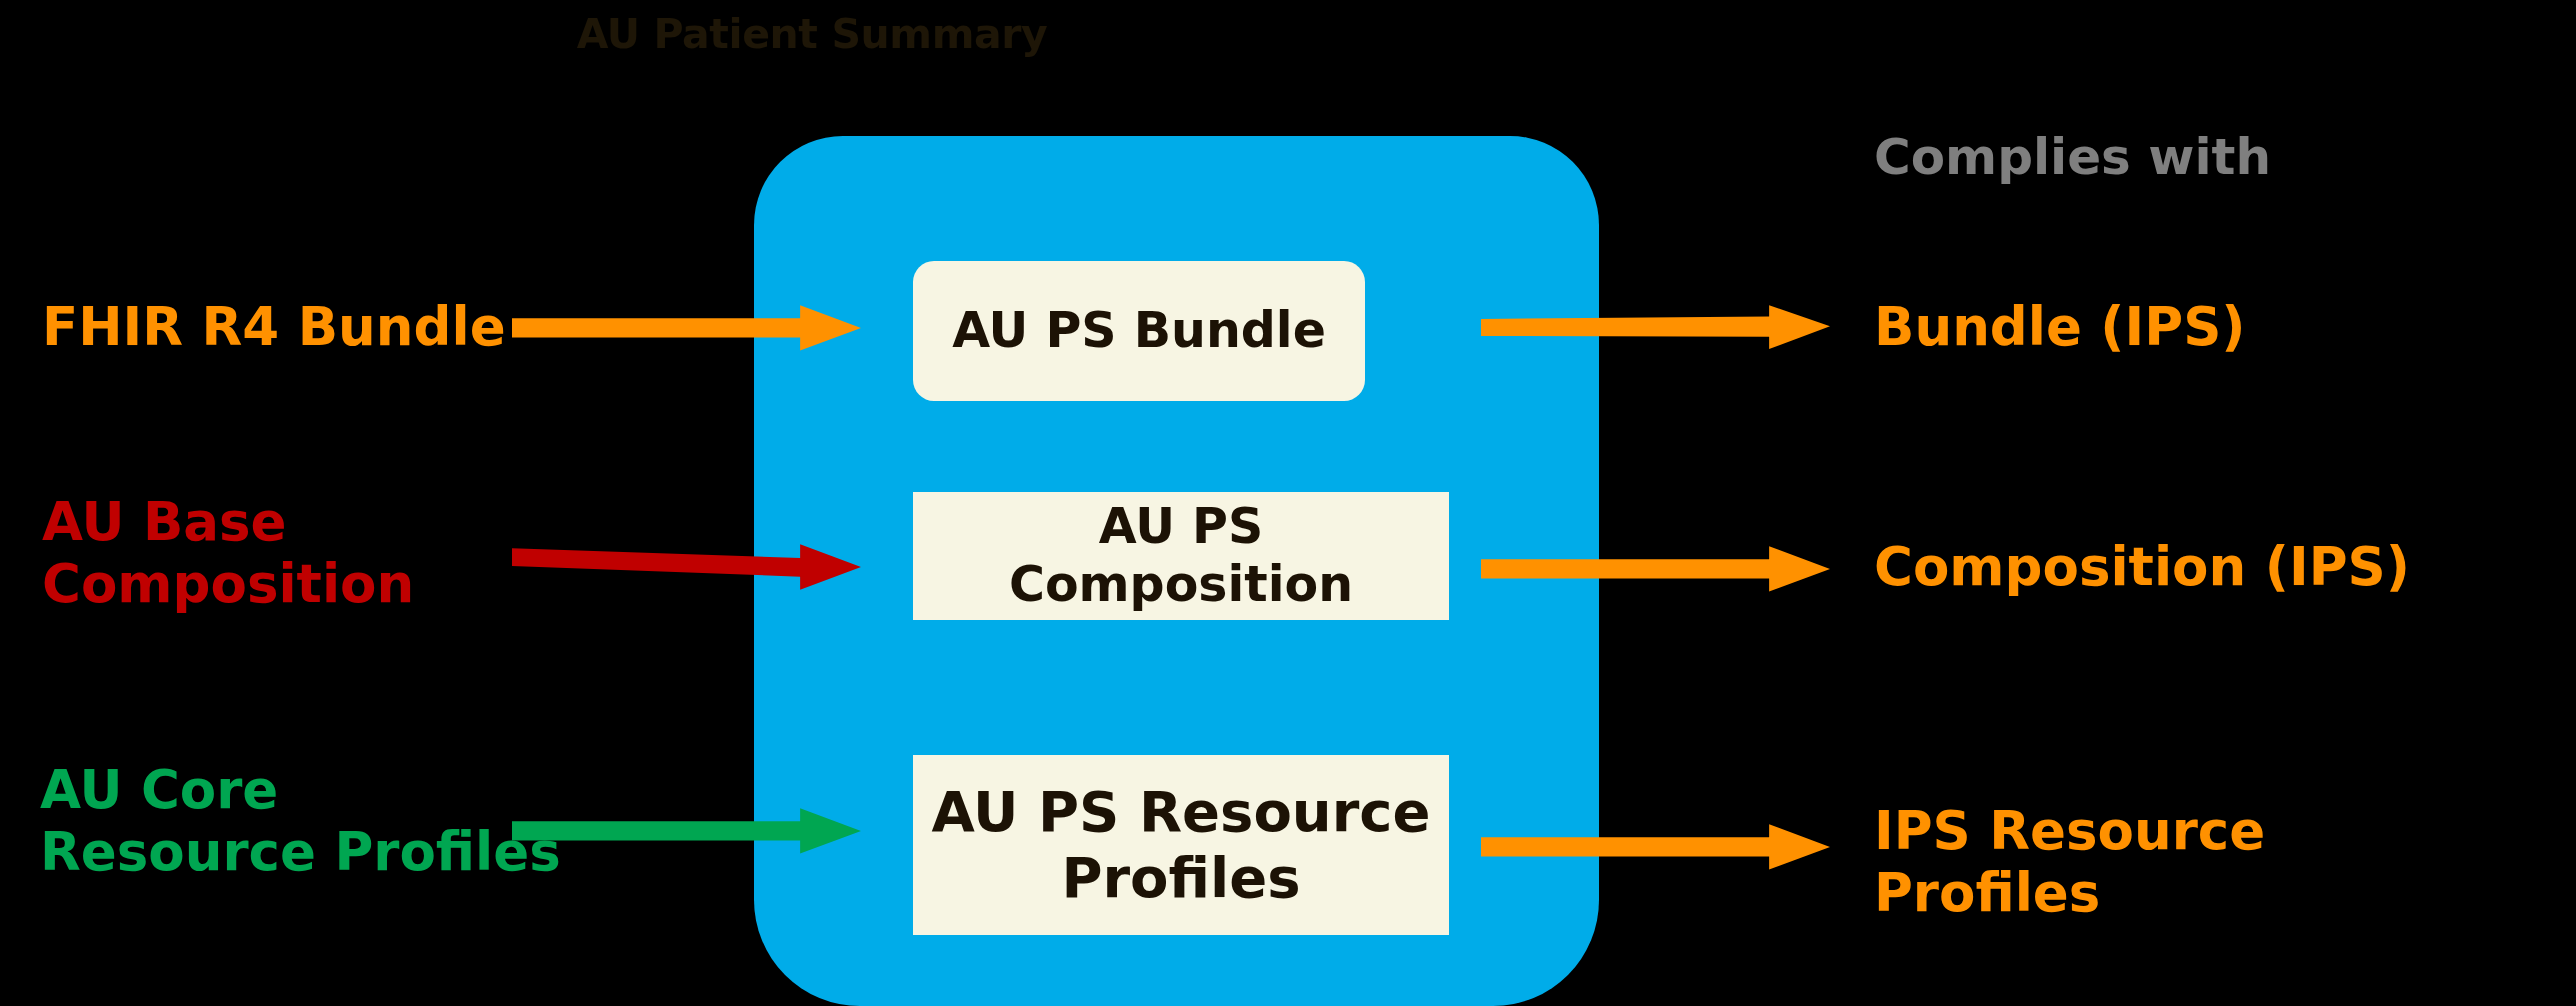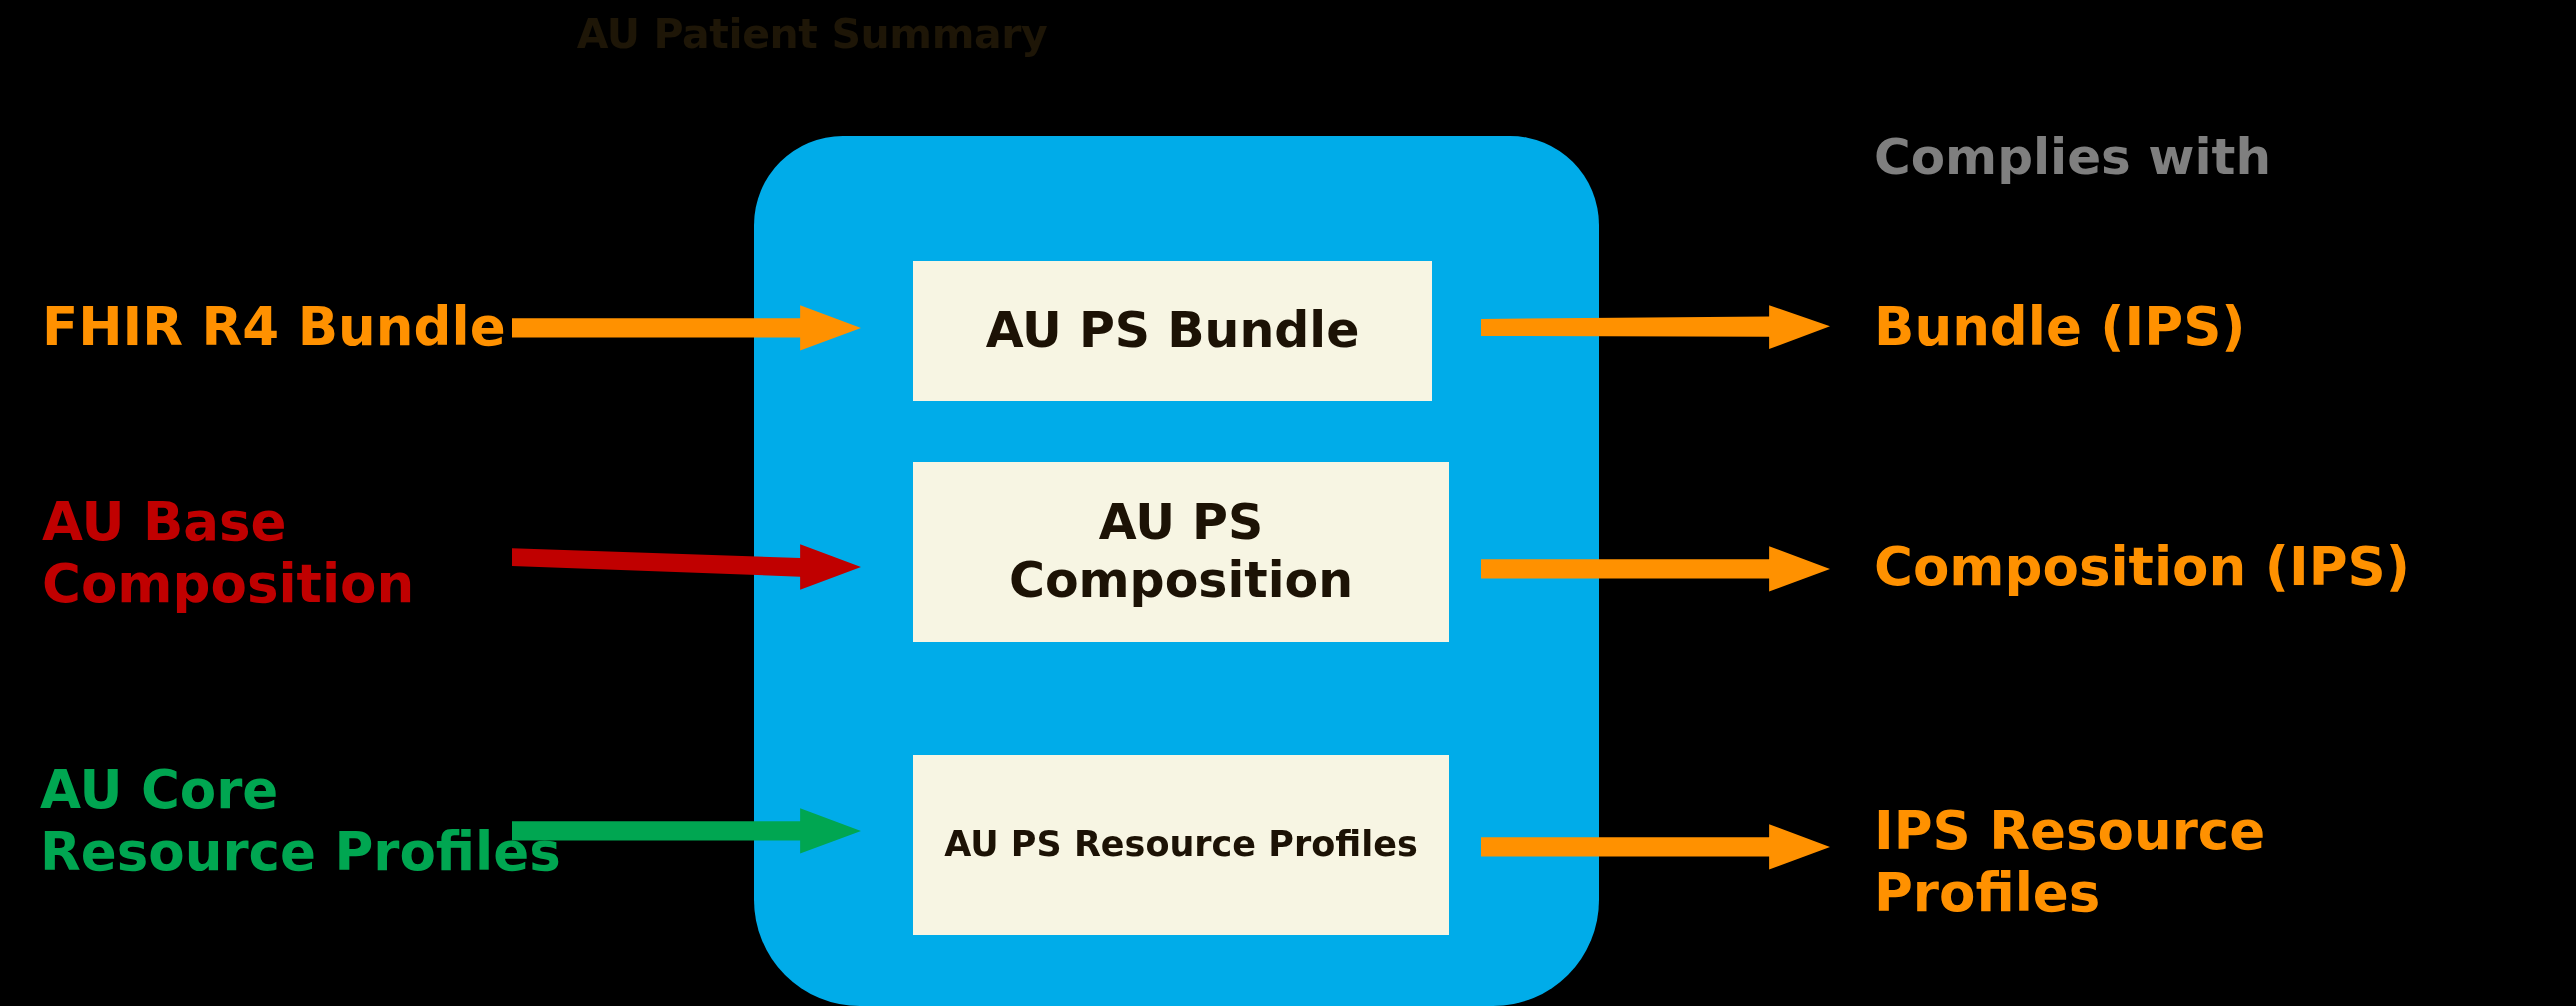--- a/index.html
+++ b/index.html
@@ -60,24 +60,24 @@
     align-items: center;
     justify-content: center;
     text-align: center;
     color: #1c1205;
     font-weight: bold;
     font-size: 49px;
     line-height: 1.18;
     box-sizing: border-box;
     padding: 4.9px 11.4px;
   }
-  #box-bundle      { left: 913px; top: 261px; width: 519px; height: 140px; }
-  #box-composition { left: 913px; top: 462px; width: 536px; height: 180px; }
+  #box-bundle      { left: 913px; top: 261px; width: 452px; height: 140px; border-radius: 21px; }
+  #box-composition { left: 913px; top: 492px; width: 536px; height: 128px; }
   #box-profiles    { left: 913px; top: 755px; width: 536px; height: 180px; }
-  #box-profiles .inner { font-size: 35px; }
+  #box-profiles .inner { font-size: 56px; }
 
   
   .side-label {
     position: absolute;
     font-weight: bold;
     font-size: 53px;
     line-height: 1.17;
     white-space: pre-line;
   }
   #lbl-fhir   { left: 42px;  top: 296px; color: #ff9100; }

